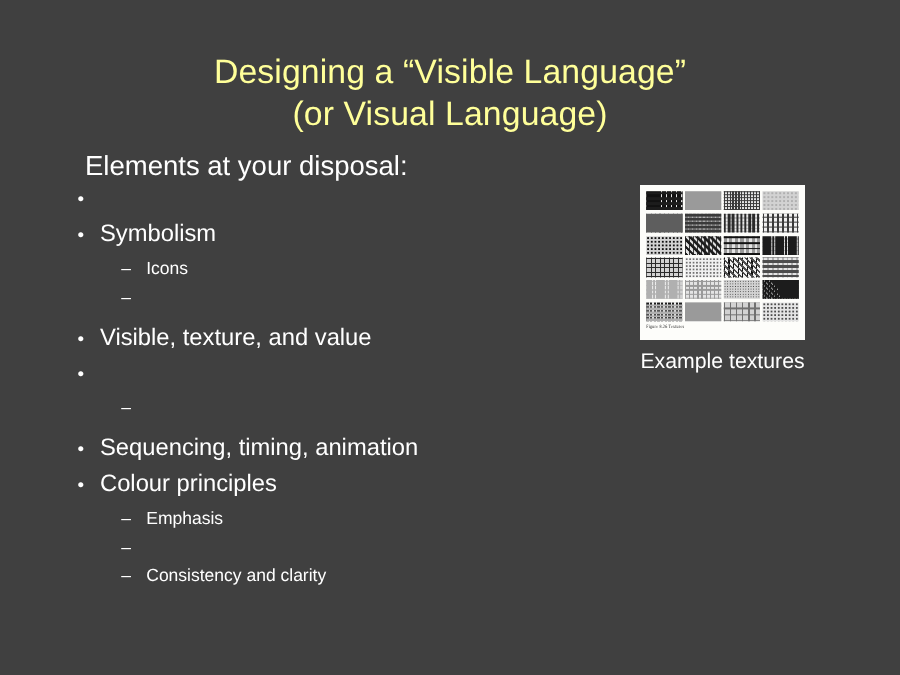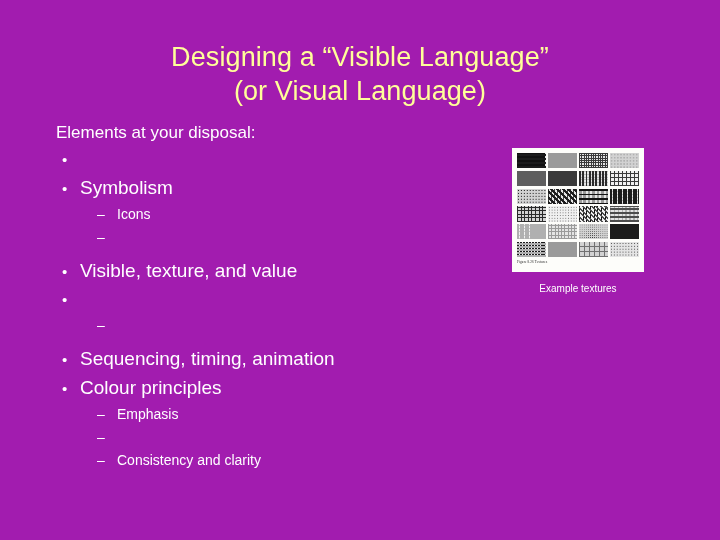--- a/index.html
+++ b/index.html
@@ -11,21 +11,21 @@
     height: 540px;
     overflow: hidden;
     background: #0000ff;
     font-family: "Liberation Sans", sans-serif;
     -webkit-font-smoothing: antialiased;
   }
   #slide {
     position: relative;
     width: 720px;
     height: 540px;
-    background: #a21caf;
+    background: #404040;
   }
 
   
   #title-block {
     position: absolute;
     left: 36px;
     top: 40px;
     width: 648px;
     text-align: center;
     color: #ffff99;
@@ -46,23 +46,23 @@
     width: 420px;
     color: #ffffff;
   }
   .line {
     display: flex;
     align-items: baseline;
     white-space: nowrap;
   }
   
   .lvl0 {
-    font-size: 17px;
+    font-size: 22px;
     line-height: 25px;
-    margin: 0 0 1px 0;
+    margin: 0 0 1px 12px;
   }
   .lvl0 .txt { padding-left: 0; }
 
   
   .lvl1 {
     font-size: 19px;
     line-height: 27px;
     margin: 0 0 1px 0;
   }
   .lvl1 .marker {
@@ -130,21 +130,21 @@
     transform-origin: left top;
   }
 
   #picture-caption {
     position: absolute;
     left: 494px;
     top: 280px;
     width: 168px;
     text-align: center;
     color: #ffffff;
-    font-size: 10px;
+    font-size: 17px;
     line-height: 17px;
     white-space: nowrap;
   }
 </style>
 </head>
 <body>
 
 <div id="slide">
 
   <div id="title-block">

